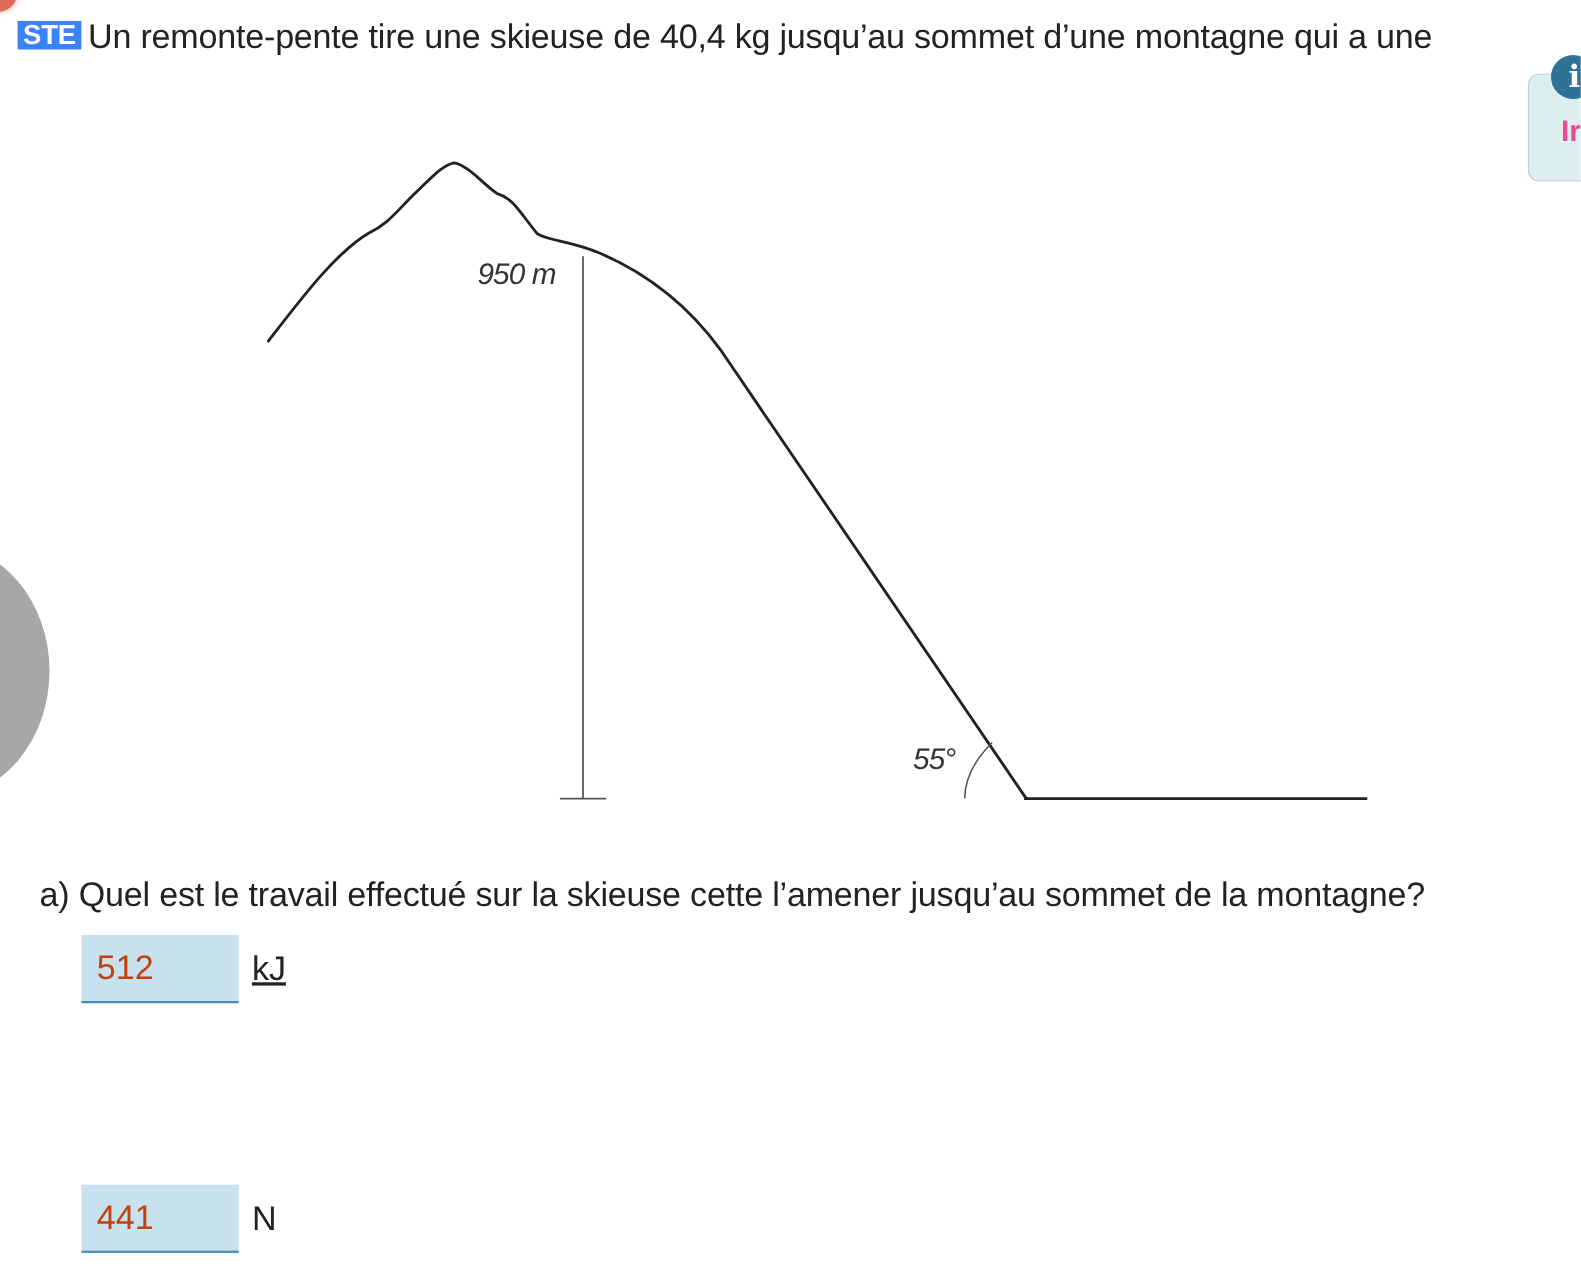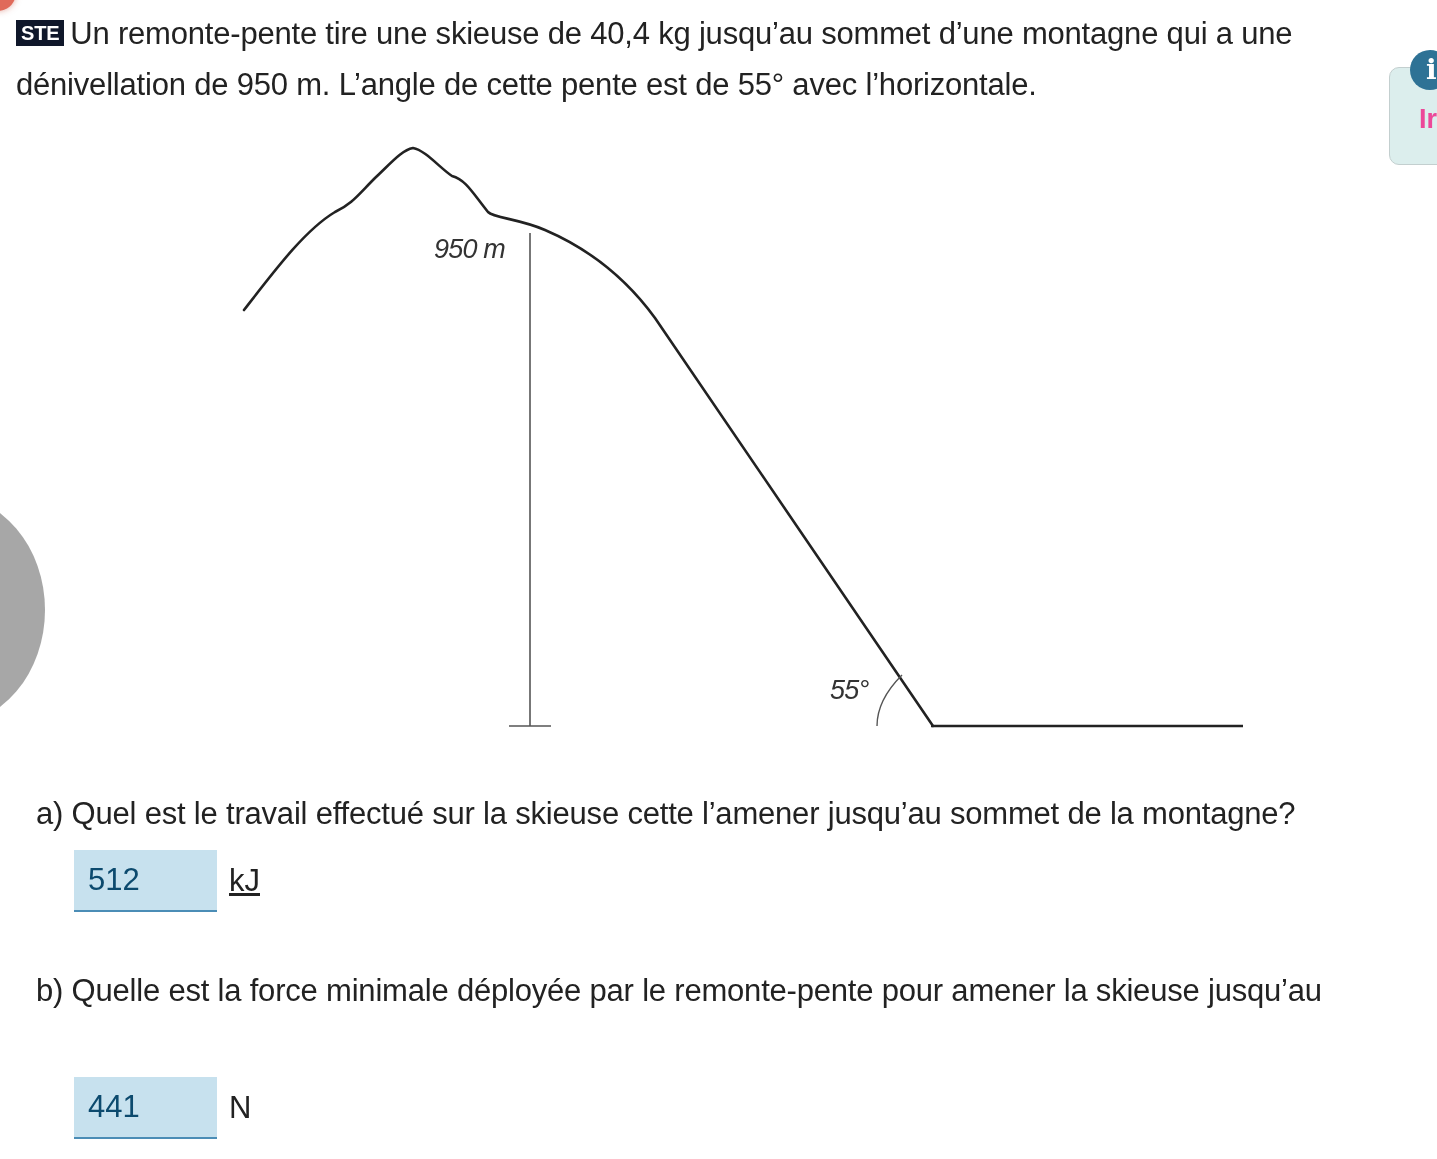--- a/index.html
+++ b/index.html
@@ -11,22 +11,22 @@
     .corner-mark {
       position: absolute; left: -14px; top: -14px; width: 30px; height: 24px;
       background: #e06a5a; border-radius: 50%; transform: rotate(-30deg);
       box-shadow: 0 0 6px rgba(200,80,60,0.5);
     }
     .intro {
       position: absolute; left: 16px; top: 8px; width: 1420px;
       font-size: 31px; line-height: 51px; letter-spacing: -0.2px; white-space: nowrap;
     }
     .ste-badge {
-      display: inline-block; background: #0f172a; color: #ffffff;
-      font-weight: bold; font-size: 20px; line-height: 26px; padding: 0 5px;
+      display: inline-block; background: #3b82f6; color: #ffffff;
+      font-weight: bold; font-size: 25px; line-height: 26px; padding: 0 5px;
       vertical-align: 4px; margin-right: 6px;
     }
     .info-panel {
       position: absolute; left: 1389px; top: 67px; width: 80px; height: 96px;
       background: #dceeed; border: 1px solid #c3cfcf; border-radius: 10px;
     }
     .info-circle {
       position: absolute; left: 1410px; top: 50px; width: 40px; height: 40px;
       border-radius: 50%; background: #2e7295; color: #ffffff;
       font-weight: bold; font-size: 28px; line-height: 40px; text-align: left;
@@ -45,33 +45,32 @@
       font-family: "Liberation Sans", sans-serif;
       font-style: italic;
     }
     .question {
       position: absolute; left: 36px; font-size: 31px; line-height: 51px;
       white-space: nowrap; letter-spacing: -0.2px;
     }
     .answer-box {
       position: absolute; left: 74px; width: 143px; height: 62px;
       background: #c7e1ee; border: none; border-bottom: 2px solid #4b8db6;
-      font-size: 31px; color: #0c4a6e; padding: 0 0 0 14px; box-sizing: border-box;
+      font-size: 31px; color: #c2410c; padding: 0 0 0 14px; box-sizing: border-box;
       font-family: "Liberation Sans", sans-serif; outline: none;
     }
     .unit { position: absolute; left: 229px; font-size: 31px; }
   </style>
 </head>
 <body>
 
 <div class="corner-mark"></div>
 
 <div class="intro">
   <div><span class="ste-badge">STE</span><span>Un remonte-pente tire une skieuse de 40,4 kg jusqu’au sommet d’une montagne qui a une</span></div>
-  <div>dénivellation de 950 m. L’angle de cette pente est de 55° avec l’horizontale.</div>
 </div>
 
 <div class="info-panel"></div>
 <div class="info-circle">i</div>
 <div class="info-label">Ir</div>
 
 <div class="side-circle"></div>
 
 <svg class="figure" width="1437" height="760" viewBox="0 0 1437 760">
   <path d="M244 310 C275 270, 305 230, 335 212 C352 204, 358 195, 375 178 C392 162, 402 150, 413 148 C425 150, 440 168, 452 176 C466 180, 472 192, 488 212 C494 218, 520 219, 545 230 C580 245, 620 270, 655 318 L933 726" fill="none" stroke="#222222" stroke-width="2.6" stroke-linecap="round" stroke-linejoin="round"></path>
@@ -83,16 +82,15 @@
 <div class="fig-label" style="left:434px; top:234px;">950 m</div>
 <div class="fig-label" style="left:830px; top:675px;">55°</div>
 
 <div class="question" style="top:788px;">
   <div>a) Quel est le travail effectué sur la skieuse cette l’amener jusqu’au sommet de la montagne?</div>
 </div>
 <input class="answer-box" style="top: 850px;" type="text" value="512">
 <div class="unit" style="top:863px;text-decoration:underline;">kJ</div>
 
 <div class="question" style="top:965px;">
-  <div>b) Quelle est la force minimale déployée par le remonte-pente pour amener la skieuse jusqu’au</div>
 </div>
 <input class="answer-box" style="top: 1077px;" type="text" value="441">
 <div class="unit" style="top:1090px;">N</div>
 
 </body></html>

